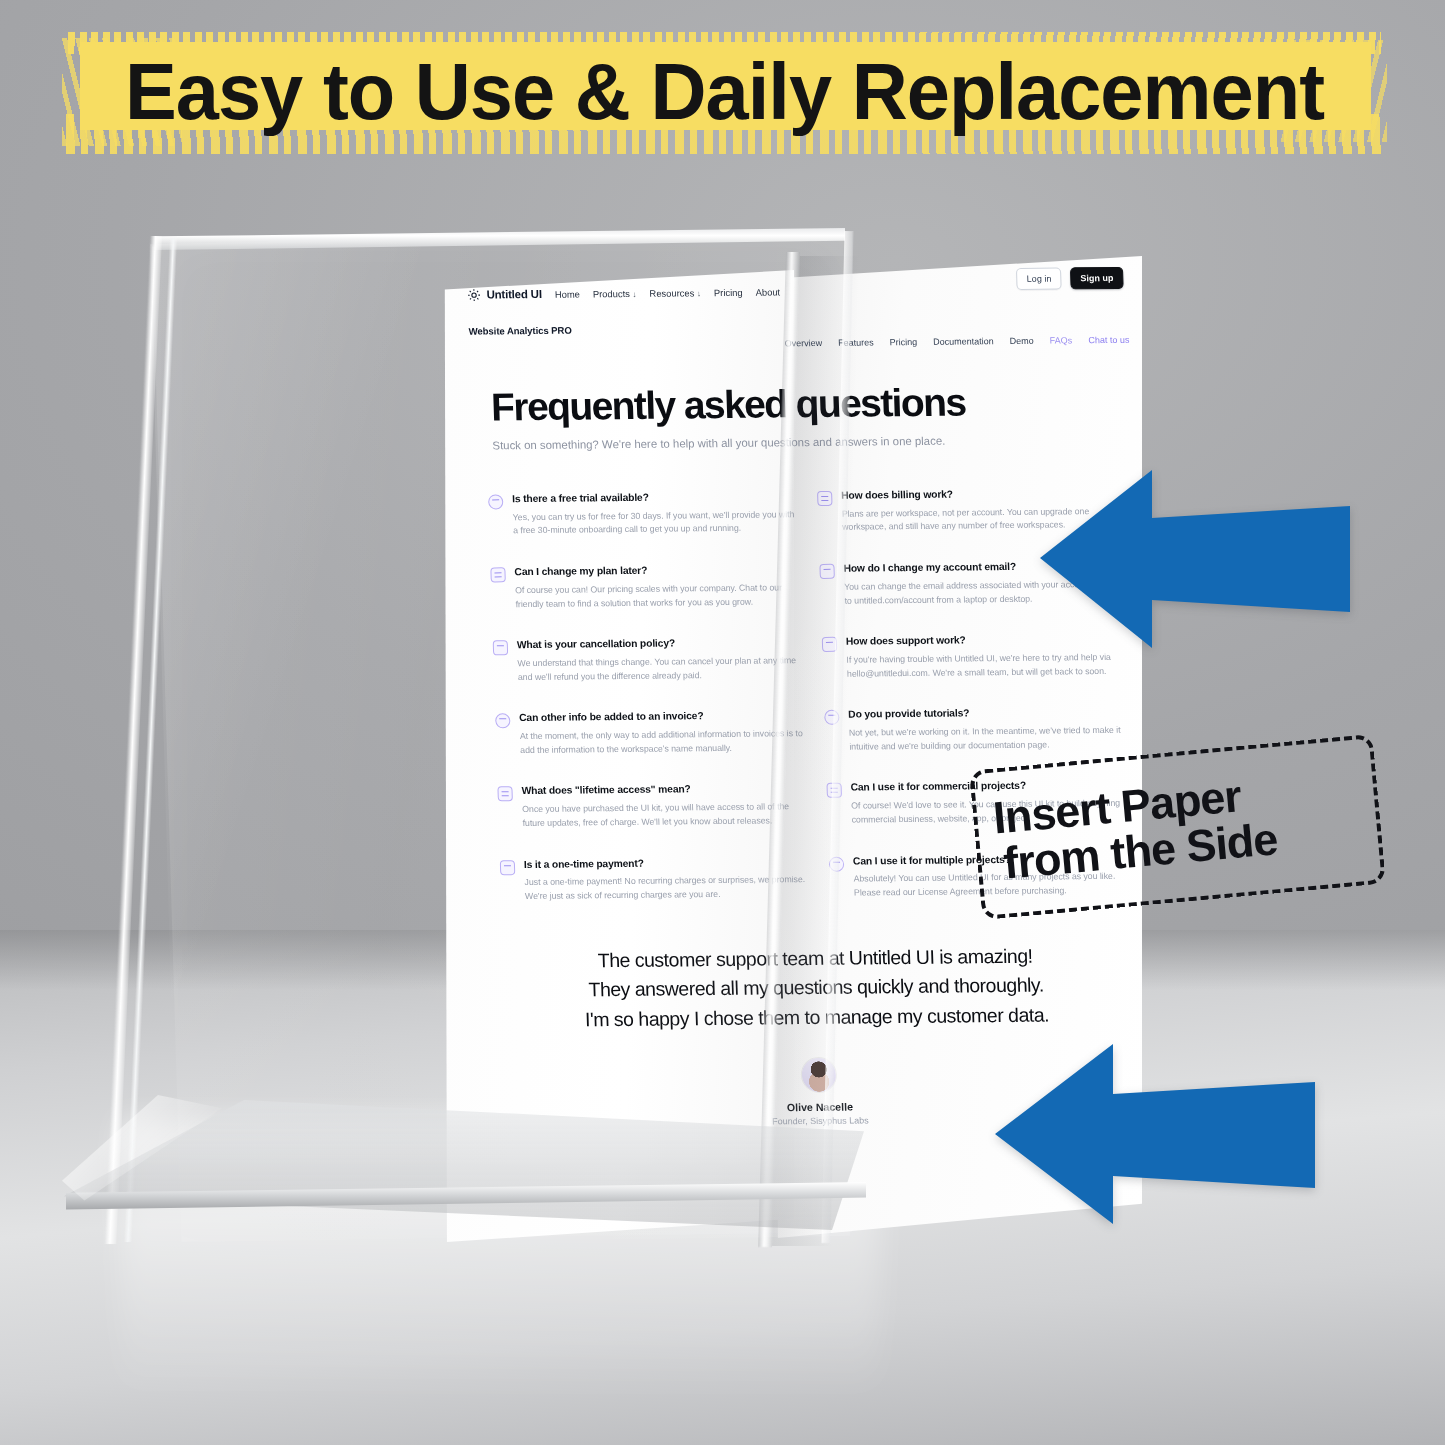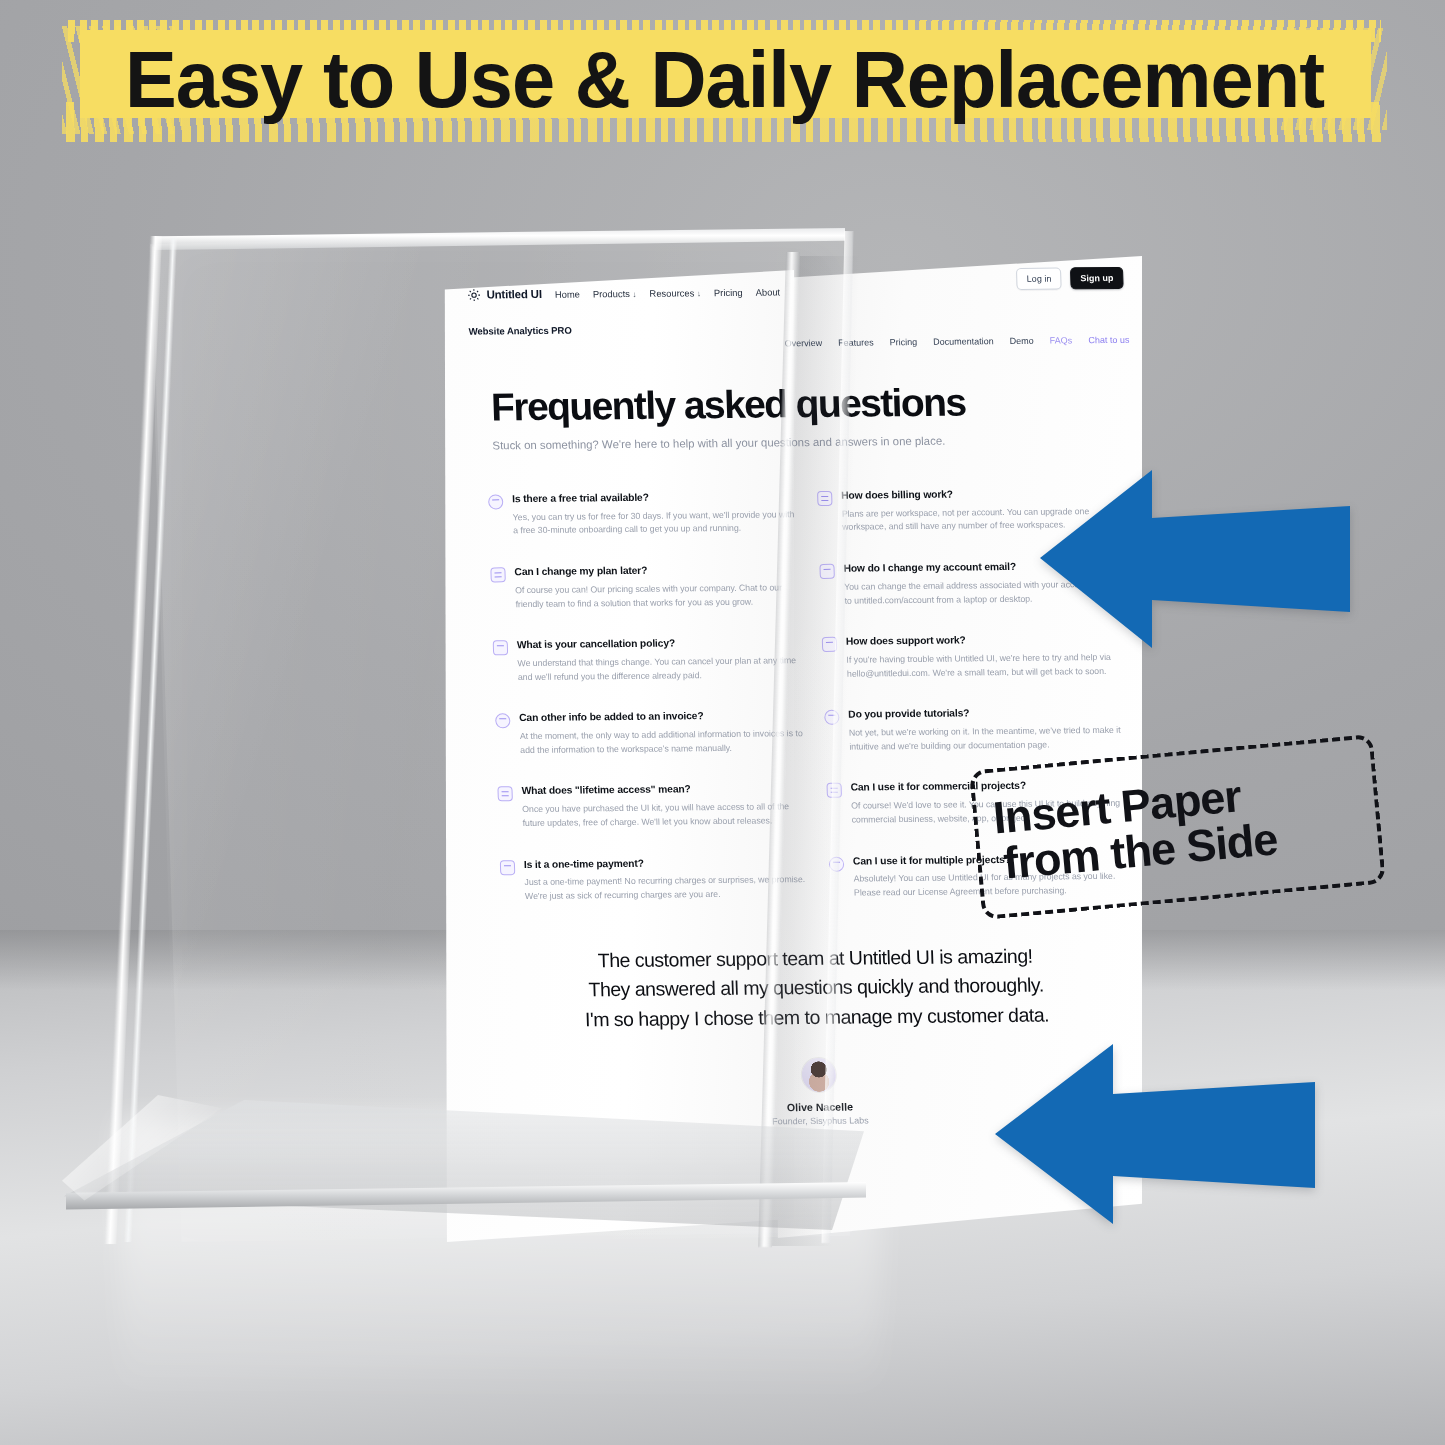--- a/index.html
+++ b/index.html
@@ -25,21 +25,21 @@
     background:linear-gradient(180deg,rgba(120,121,124,.55),rgba(120,121,124,0));
   }
   #floorSheen{
     position:absolute; left:120px; top:1120px; width:760px; height:330px;
     background:linear-gradient(180deg,rgba(255,255,255,.55),rgba(255,255,255,0) 85%);
     filter:blur(14px);
   }
 
   
   #banner{
-    position:absolute; left:62px; top:16px; width:1325px; height:128px;
+    position:absolute; left:62px; top:28px; width:1325px; height:128px;
   }
   .brush{
     position:absolute; inset:0;
   }
   .brush .core{
     position:absolute; left:18px; right:16px; top:14px; bottom:26px;
     background:#f7dd62;
   }
   .brush .edgeTop{
     position:absolute; left:6px; right:6px; top:4px; height:22px;

